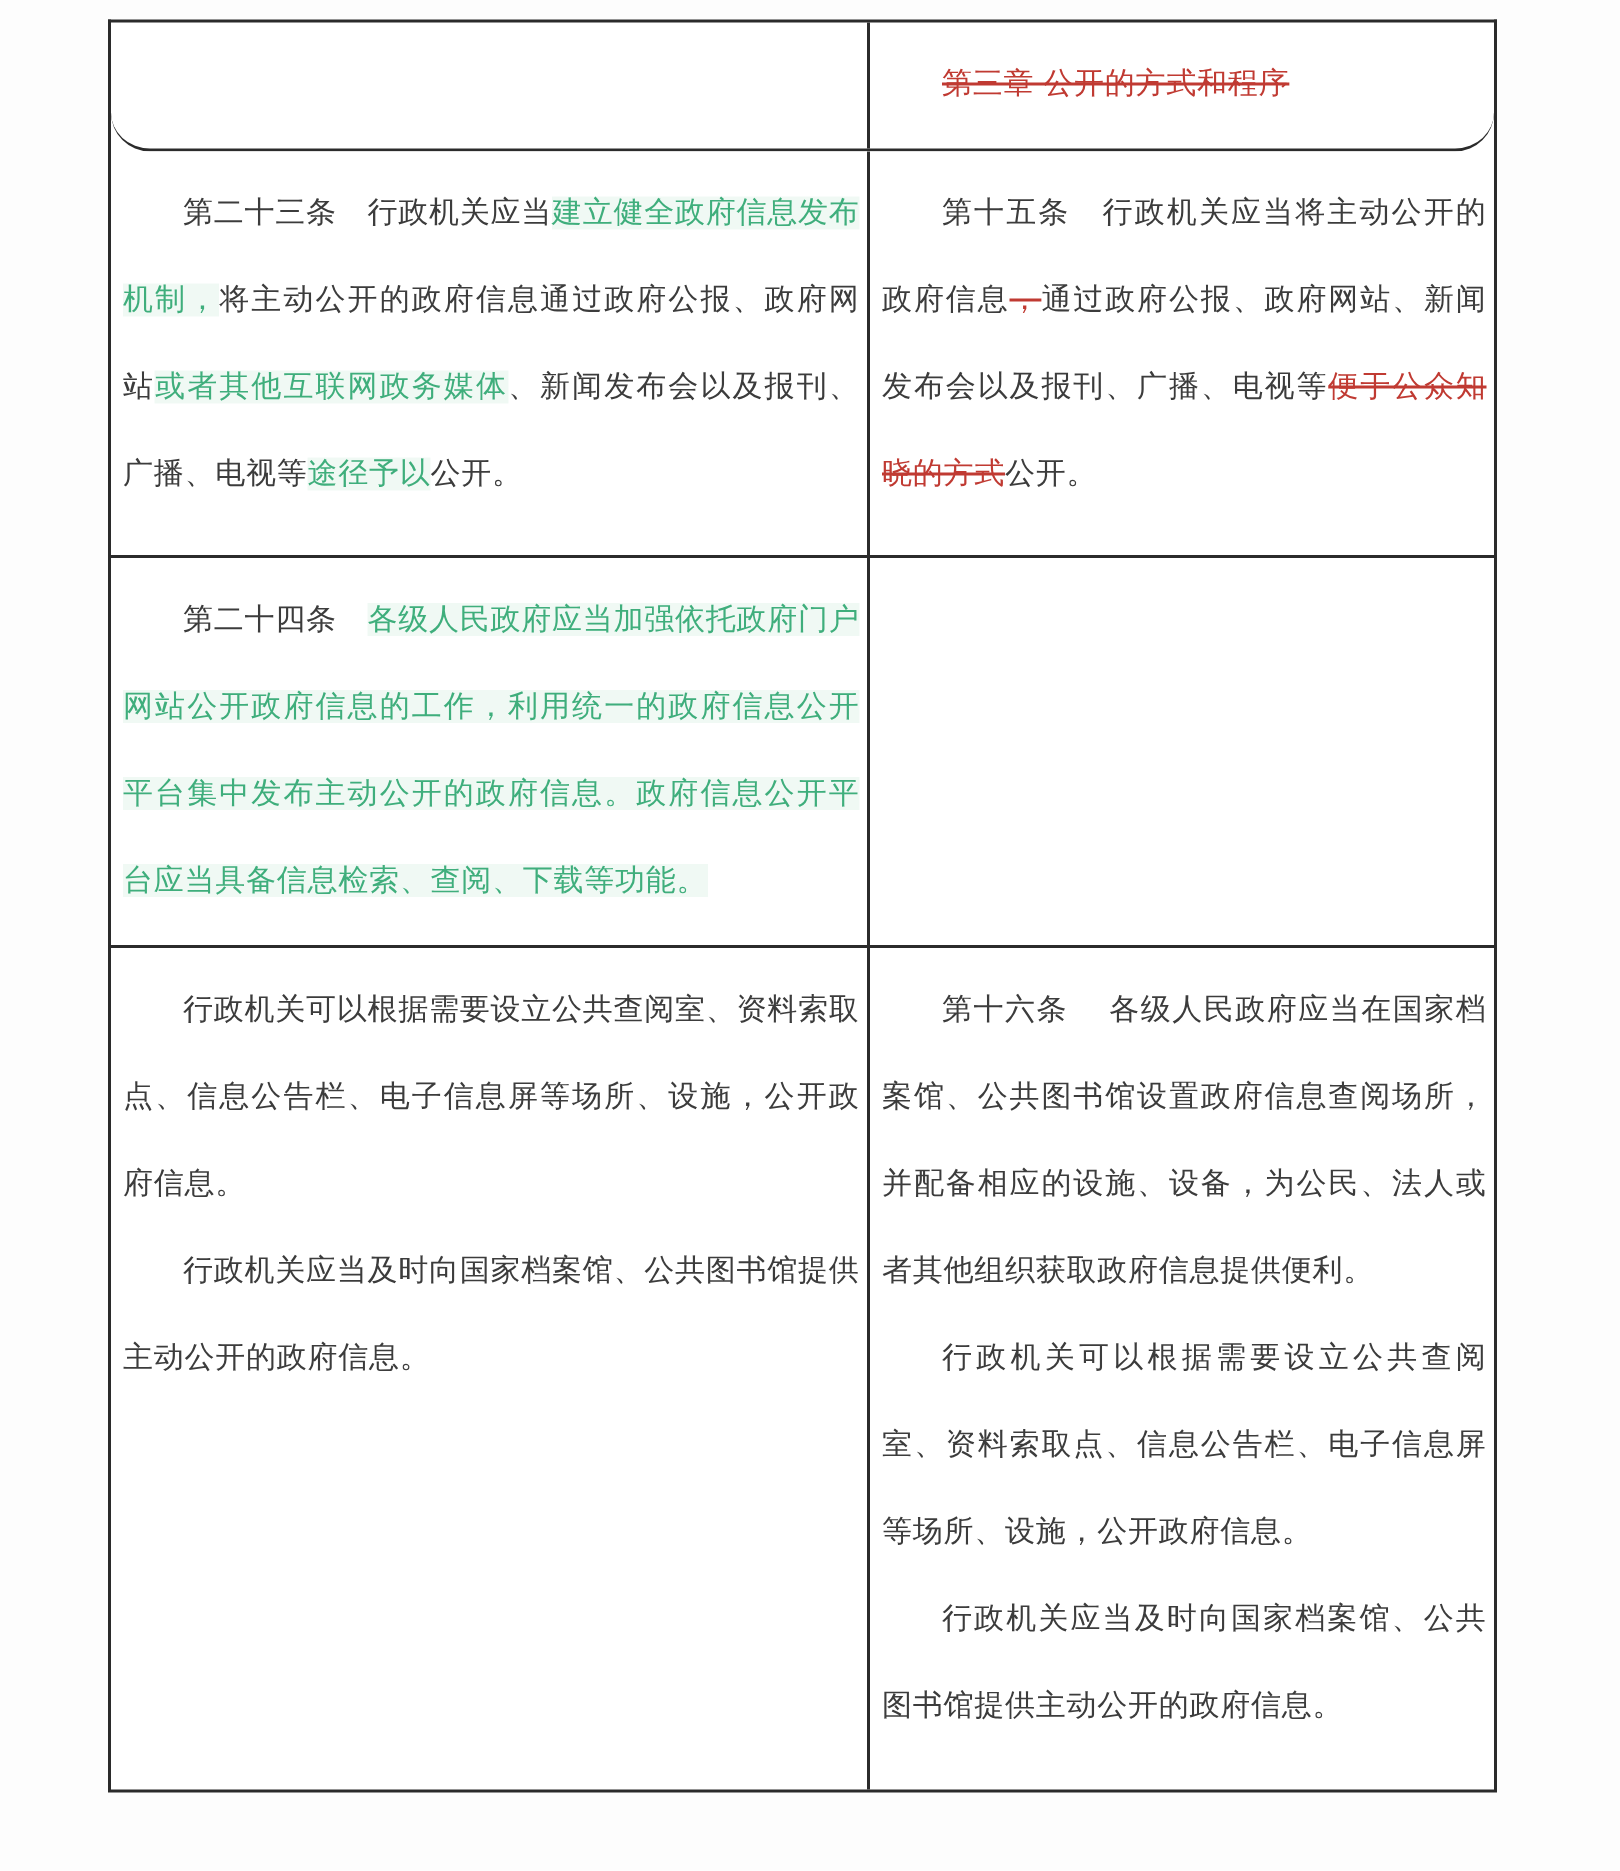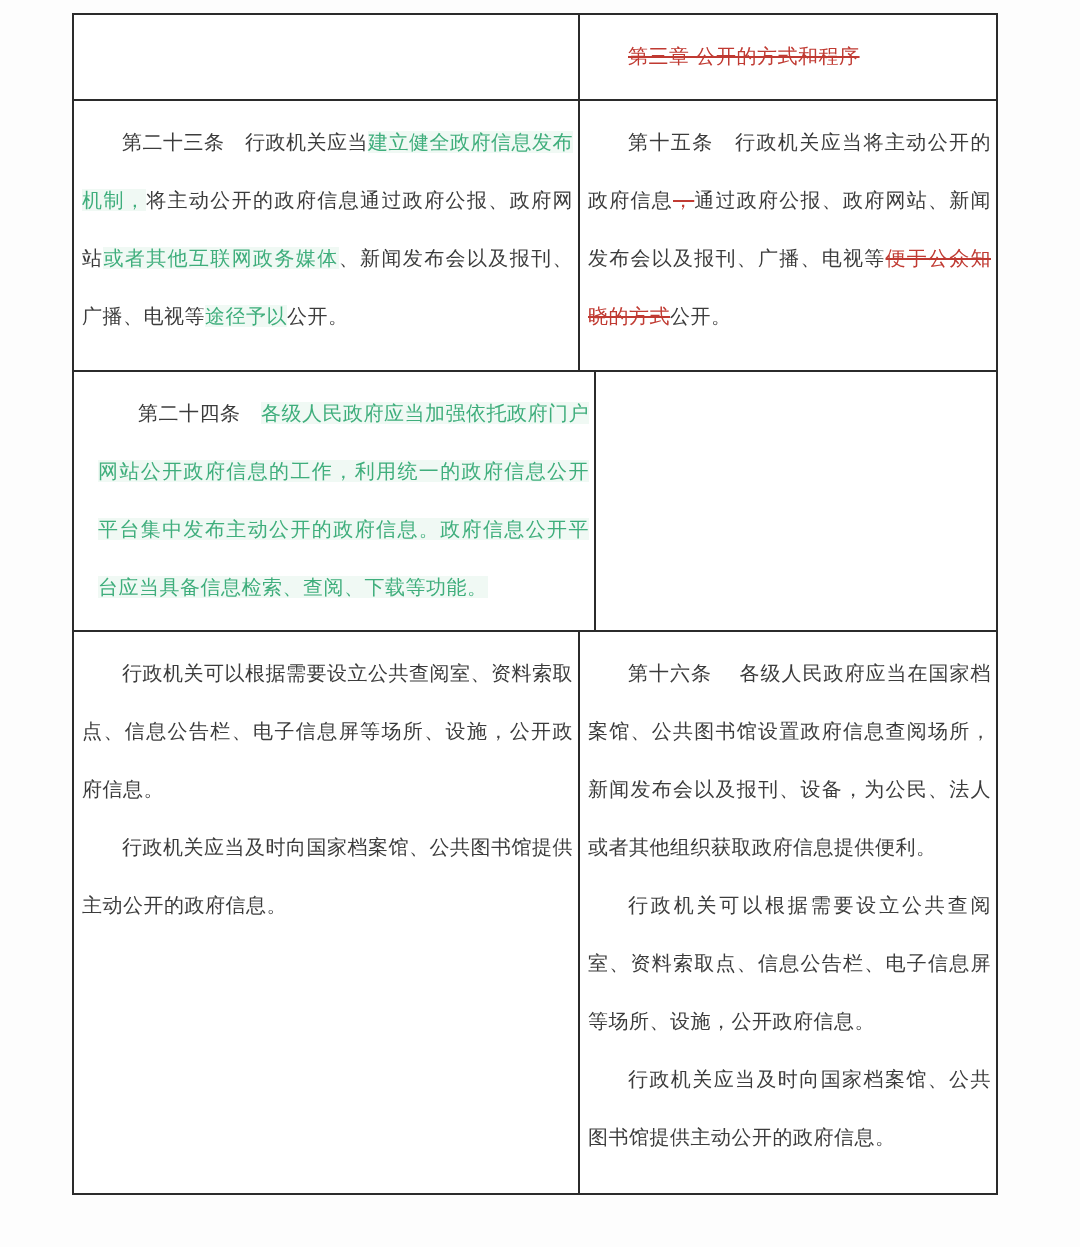--- a/index.html
+++ b/index.html
@@ -45,44 +45,44 @@
   .seg.removed {
     color: #c03a32;
     text-decoration: line-through;
     text-decoration-thickness: 2px;
   }
 </style>
 </head>
 <body>
 
 <div class="doc-table">
-    <div class="trow" style="min-height: 84px;">
+    <div class="trow" style="min-height: 84px; border-radius: 26px;">
       <div class="tcell left"></div>
       <div class="tcell right">
         <p class="para"><span class="seg removed">第三章 公开的方式和程序</span></p>
       </div>
     </div>
     <div class="trow" style="min-height: 271px;">
       <div class="tcell left">
         <p class="para"><span class="seg normal">第二十三条　行政机关应当</span><span class="seg added">建立健全政府信息发布机制，</span><span class="seg normal">将主动公开的政府信息通过政府公报、政府网站</span><span class="seg added">或者其他互联网政务媒体</span><span class="seg normal">、新闻发布会以及报刊、广播、电视等</span><span class="seg added">途径予以</span><span class="seg normal">公开。</span></p>
       </div>
       <div class="tcell right">
         <p class="para"><span class="seg normal">第十五条　行政机关应当将主动公开的政府信息</span><span class="seg removed">，</span><span class="seg normal">通过政府公报、政府网站、新闻发布会以及报刊、广播、电视等</span><span class="seg removed">便于公众知晓的方式</span><span class="seg normal">公开。</span></p>
       </div>
     </div>
-    <div class="trow" style="min-height: 252px; padding-left: 16px;">
+    <div class="trow" style="min-height: 252px;">
       <div class="tcell left">
         <p class="para"><span class="seg normal">第二十四条　</span><span class="seg added">各级人民政府应当加强依托政府门户网站公开政府信息的工作，利用统一的政府信息公开平台集中发布主动公开的政府信息。政府信息公开平台应当具备信息检索、查阅、下载等功能。</span></p>
       </div>
       <div class="tcell right"></div>
     </div>
     <div class="trow" style="min-height: 563px;">
       <div class="tcell left">
         <p class="para"><span class="seg normal">行政机关可以根据需要设立公共查阅室、资料索取点、信息公告栏、电子信息屏等场所、设施，公开政府信息。</span></p>
         <p class="para"><span class="seg normal">行政机关应当及时向国家档案馆、公共图书馆提供主动公开的政府信息。</span></p>
       </div>
       <div class="tcell right">
-        <p class="para"><span class="seg normal">第十六条　 各级人民政府应当在国家档案馆、公共图书馆设置政府信息查阅场所，新闻发布会以及报刊、设备，为公民、法人或者其他组织获取政府信息提供便利。</span></p>
+        <p class="para"><span class="seg normal">第十六条　 各级人民政府应当在国家档案馆、公共图书馆设置政府信息查阅场所，并配备相应的设施、设备，为公民、法人或者其他组织获取政府信息提供便利。</span></p>
         <p class="para"><span class="seg normal">行政机关可以根据需要设立公共查阅室、资料索取点、信息公告栏、电子信息屏等场所、设施，公开政府信息。</span></p>
         <p class="para"><span class="seg normal">行政机关应当及时向国家档案馆、公共图书馆提供主动公开的政府信息。</span></p>
       </div>
     </div>
   </div>
 
 </body></html>

